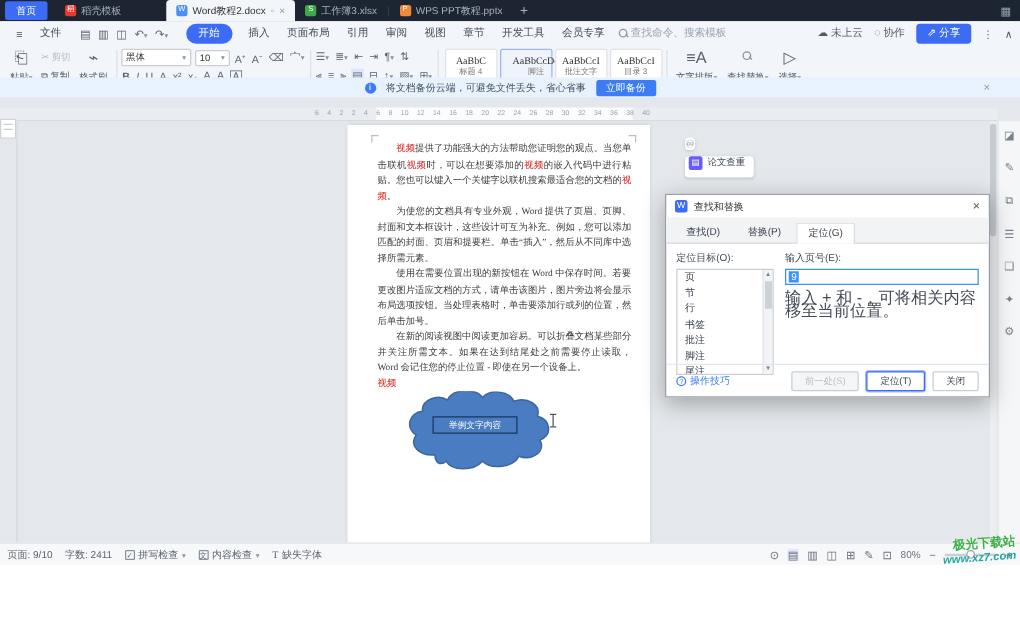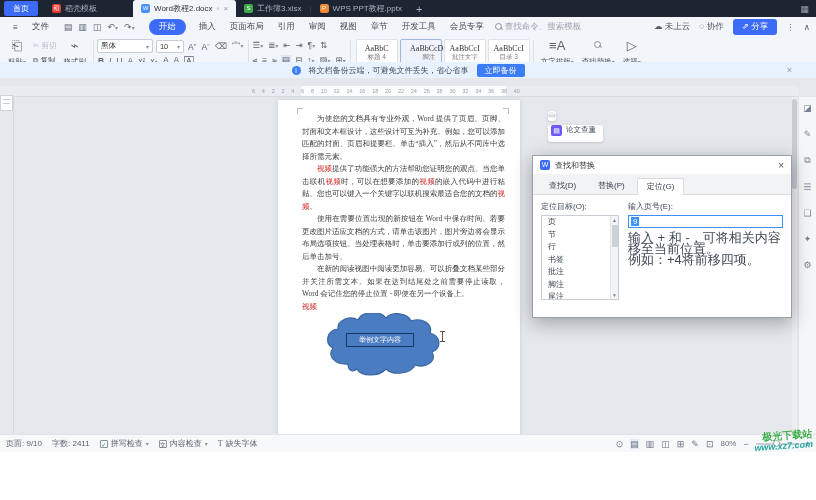--- a/index.html
+++ b/index.html
@@ -335,22 +335,22 @@
         <i></i>
       </span>
 
     <div class="page">
       <span class="cropmark" style="left:19px;top:8px;border-left-width:1px;border-top-width:1px"></span>
       <span class="cropmark" style="right:11px;top:8px;border-right-width:1px;border-top-width:1px"></span>
       <span class="cropmark" style="left:19px;bottom:18px;border-left-width:1px;border-bottom-width:1px"></span>
       <span class="cropmark" style="right:11px;bottom:18px;border-right-width:1px;border-bottom-width:1px"></span>
 
       <div class="doctext">
+          <div class="para ind"><span class="red">视频</span><span>提供了功能强大的方法帮助您证明您的观点。当您单击联机</span><span class="red">视频</span><span>时，可以在想要添加的</span><span class="red">视频</span><span>的嵌入代码中进行粘贴。您也可以键入一个关键字以联机搜索最适合您的文档的</span><span class="red">视频</span><span>。</span></div>
           <div class="para ind"><span>为使您的文档具有专业外观，Word 提供了页眉、页脚、封面和文本框设计，这些设计可互为补充。例如，您可以添加匹配的封面、页眉和提要栏。单击“插入”，然后从不同库中选择所需元素。</span></div>
-          <div class="para ind"><span class="red">视频</span><span>提供了功能强大的方法帮助您证明您的观点。当您单击联机</span><span class="red">视频</span><span>时，可以在想要添加的</span><span class="red">视频</span><span>的嵌入代码中进行粘贴。您也可以键入一个关键字以联机搜索最适合您的文档的</span><span class="red">视频</span><span>。</span></div>
           <div class="para ind"><span>使用在需要位置出现的新按钮在 Word 中保存时间。若要更改图片适应文档的方式，请单击该图片，图片旁边将会显示布局选项按钮。当处理表格时，单击要添加行或列的位置，然后单击加号。</span></div>
           <div class="para ind"><span>在新的阅读视图中阅读更加容易。可以折叠文档某些部分并关注所需文本。如果在达到结尾处之前需要停止读取，Word 会记住您的停止位置 - 即使在另一个设备上。</span></div>
           <div class="para"><span class="red">视频</span></div>
         </div>
 
       <div class="cloudwrap">
         <svg width="122" height="66" viewBox="0 0 122 66">
           <path d="M24 51 C 11 52 3 43 9 35 C 0 30 3 17 14 16 C 13 7 26 2 34 7 C 38 -2 56 -3 62 5 C 68 -2 84 0 87 8 C 98 4 109 11 106 20 C 117 23 118 35 108 39 C 113 48 102 56 91 52 C 87 61 69 63 62 56 C 55 64 37 64 33 56 C 28 60 24 57 24 51 Z" fill="#4a7cc2" stroke="#3a66a0" stroke-width="1.2"></path>
         </svg>
         <span class="cloudtextbox">举例文字内容</span>
@@ -416,22 +416,32 @@
             <span class="dn">▼</span>
           </span>
         </div>
       </div>
       <div class="dright">
         <div class="dlabel">输入页号(E):</div>
         <div class="dinput">
             <span class="sel">9</span>
           </div>
         <div class="dhelp">输入 + 和 -，可将相关内容移至当前位置。</div>
-        <div class="dhelp">例如：+4将前移四项。</div>
       </div>
+    </div>
+    <div class="dfoot">
+      <span class="tips">
+          <span class="ti">?</span>
+          <span>操作技巧</span>
+        </span>
+      <span class="dbtns">
+        <span class="dbtn dis">前一处(S)</span>
+        <span class="dbtn def">定位(T)</span>
+        <span class="dbtn">关闭</span>
+      </span>
     </div>
   </div>
 
   <div class="statusbar">
     <span class="sitem">页面: 9/10</span>
     <span class="sitem">字数: 2411</span>
     <span class="sitem">
         <span class="sq">✓</span>
         <span>拼写检查</span>
         <span class="caret">▾</span>

